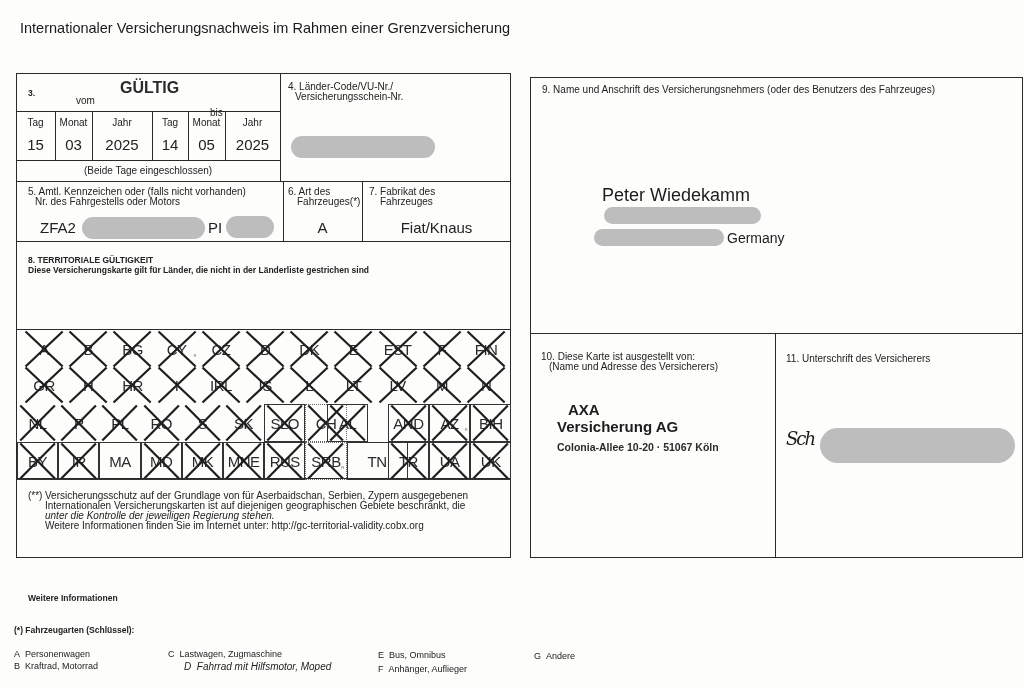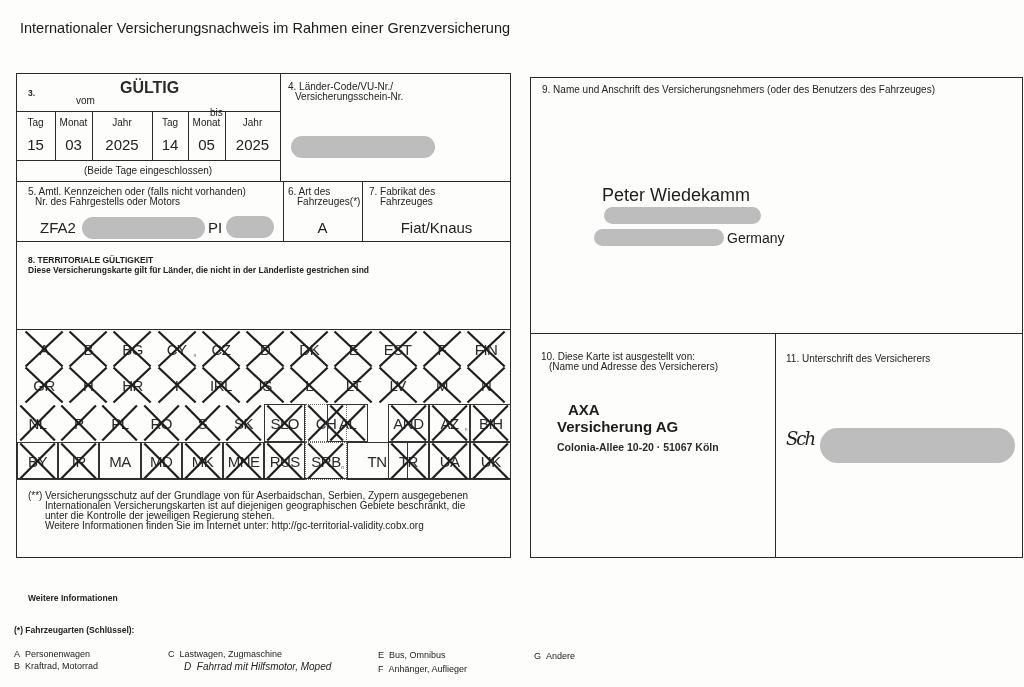--- a/index.html
+++ b/index.html
@@ -433,21 +433,21 @@
           <line x1="8" y1="4" x2="92" y2="96" stroke="#1e1e1e" stroke-width="2.2" vector-effect="non-scaling-stroke"></line>
           <line x1="92" y1="4" x2="8" y2="96" stroke="#1e1e1e" stroke-width="2.2" vector-effect="non-scaling-stroke"></line>
         </svg>
       </div>
     </div>
   <div class="hl" style="left:16px; top:478px; width:495px;"></div>
 
   <div class="abs lbl" style="left:28px; top:491px;">(**)</div>
   <div class="abs lbl" style="left:45px; top:491px;">Versicherungsschutz auf der Grundlage von für Aserbaidschan, Serbien, Zypern ausgegebenen</div>
   <div class="abs lbl" style="left:45px; top:501px;">Internationalen Versicherungskarten ist auf diejenigen geographischen Gebiete beschränkt, die</div>
-  <div class="abs lbl" style="left:45px; top:511px;">unter die Kontrolle der jeweiligen Regierung stehen.</div>
+  <div class="abs lbl" style="left:45px; top:511px;font-style:italic;">unter die Kontrolle der jeweiligen Regierung stehen.</div>
   <div class="abs lbl" style="left:45px; top:521px;">Weitere Informationen finden Sie im Internet unter: http://gc-territorial-validity.cobx.org</div>
 </div>
 
 <div class="abs box" style="left:530px; top:77px; width:493px; height:481px;"></div>
 <div class="hl" style="left:530px; top:333px; width:493px;"></div>
 <div class="vl" style="left:775px; top:333px; height:225px;"></div>
 
 <div>
   <div class="abs lbl" style="left:542px; top:85px;">9. Name und Anschrift des Versicherungsnehmers (oder des Benutzers des Fahrzeuges)</div>
   <div class="abs" style="left:602px; top:185px; font-size:18px;">Peter Wiedekamm</div>

